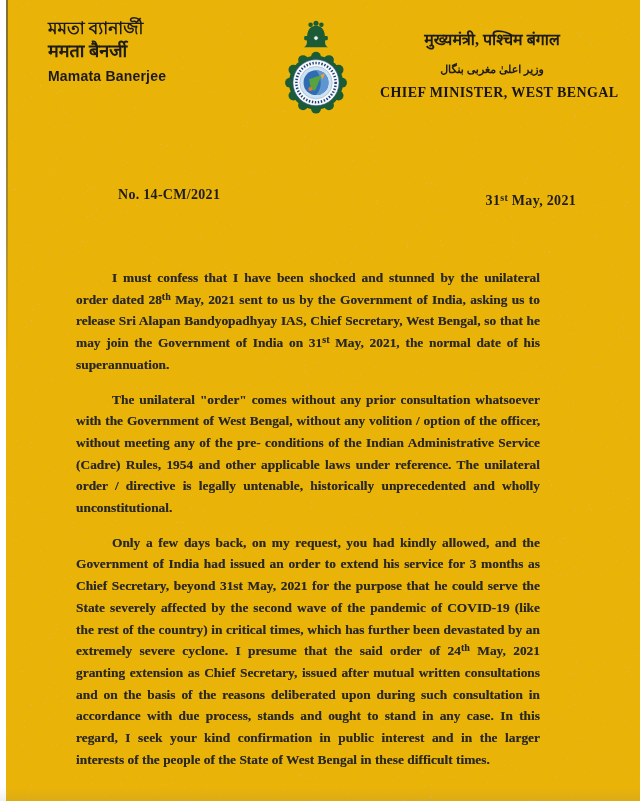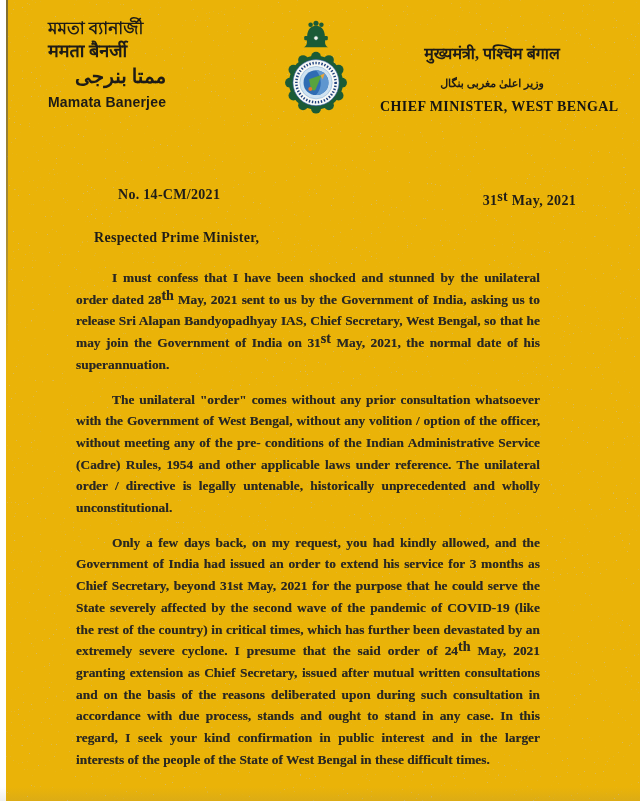--- a/index.html
+++ b/index.html
@@ -24,40 +24,40 @@
 
   
   .lh-left{position:absolute;left:48px;top:20px;line-height:1;}
   .lh-left .bn{font-size:17px;font-weight:700;color:#1d1b17;font-family:"Liberation Serif",serif;}
   .lh-left .hi{font-size:18px;font-weight:700;color:#1d1b17;margin-top:5px;}
   .lh-left .ur{font-size:20px;font-weight:700;color:#1d1b17;margin-top:6px;}
   .lh-left .en{font-size:14px;font-weight:700;color:#1d1b17;margin-top:9px;font-family:"Liberation Sans",sans-serif;letter-spacing:.2px;}
 
   .lh-right{position:absolute;left:380px;top:24px;width:224px;text-align:center;line-height:1;}
   .lh-right .bn{font-size:13px;font-weight:700;color:#1d1b17;}
-  .lh-right .hi{font-size:16px;font-weight:700;color:#1d1b17;margin-top:22px;}
+  .lh-right .hi{font-size:16px;font-weight:700;color:#1d1b17;margin-top:8px;}
   .lh-right .ur{font-size:11px;font-weight:700;color:#1d1b17;margin-top:16px;}
   .lh-right .en{font-size:14px;font-weight:700;color:#171511;margin-top:11px;letter-spacing:.4px;white-space:nowrap;}
 
   .emblem{position:absolute;left:276px;top:10px;width:80px;height:108px;}
 
   
   .ref-no{position:absolute;left:94px;top:187px;font-size:14px;font-weight:700;letter-spacing:.3px;color:#1f1d19;margin-left:24px;}
   .date-line{position:absolute;right:64px;top:193px;font-size:14px;font-weight:700;letter-spacing:.3px;color:#1f1d19;}
   .salutation{position:absolute;left:94px;top:230px;font-size:14px;font-weight:700;letter-spacing:.3px;color:#1f1d19;}
 
   
   .body-text{
     position:absolute;left:76px;top:267px;width:464px;
     font-size:13.4px;font-weight:700;line-height:21.7px;
     text-align:justify;color:#2a2822;
     text-shadow:0 0 .3px rgba(42,40,34,.55);
   }
   .body-text p{margin:0 0 13px 0;text-indent:36px;}
-  sup{font-size:14px;line-height:0;vertical-align:4px;}
+  sup{font-size:10px;line-height:0;vertical-align:4px;}
 </style>
 </head>
 <body>
 
 <div class="page">
 
   <svg class="texture" width="640" height="801" aria-hidden="true">
     <filter id="paperNoise">
       <feTurbulence type="fractalNoise" baseFrequency="0.55" numOctaves="2" seed="11" result="n"></feTurbulence>
       <feColorMatrix in="n" type="matrix" values="0 0 0 0 0.55  0 0 0 0 0.55  0 0 0 0 0.53  0 0 0 14 -10.6"></feColorMatrix>
@@ -65,21 +65,20 @@
     <rect width="640" height="801" filter="url(#paperNoise)" opacity="0.45"></rect>
   </svg>
 
   <div class="edge-strip"></div>
   <div class="scan-line"></div>
   <div class="bottom-shade"></div>
 
   <div class="lh-left">
     <div class="bn">মমতা ব্যানার্জী</div>
     <div class="hi">ममता बैनर्जी</div>
-    <div class="ur" dir="rtl">ممتا بنرجی</div>
     <div class="en">Mamata Banerjee</div>
   </div>
 
   <div class="emblem">
     <svg width="80" height="108" viewBox="0 0 80 110" aria-hidden="true">
 
       <g fill="#1b5b36">
         <circle cx="34.5" cy="15" r="2.3"></circle>
         <circle cx="45.5" cy="15" r="2.3"></circle>
         <circle cx="40" cy="13.5" r="2.6"></circle>
@@ -120,21 +119,20 @@
 
   <div class="lh-right">
     <div class="hi">मुख्यमंत्री, पश्चिम बंगाल</div>
     <div class="ur" dir="rtl">وزیر اعلیٰ مغربی بنگال</div>
     <div class="en">CHIEF MINISTER, WEST BENGAL</div>
   </div>
 
   <div class="ref-no">No. 14-CM/2021</div>
   <div class="date-line"><span>31</span><sup>st</sup><span> May, 2021</span></div>
 
-  <div class="salutation">Respected Prime Minister,</div>
 
   <div class="body-text" id="letter-body">
       <p><span>I must confess that I have been shocked and stunned by the unilateral order dated 28</span><sup>th</sup><span> May, 2021 sent to us by the Government of India, asking us to release Sri Alapan Bandyopadhyay IAS, Chief Secretary, West Bengal, so that he may join the Government of India on 31</span><sup>st</sup><span> May, 2021, the normal date of his superannuation.</span></p>
       <p><span>The unilateral "order" comes without any prior consultation whatsoever with the Government of West Bengal, without any volition / option of the officer, without meeting any of the pre- conditions of the Indian Administrative Service (Cadre) Rules, 1954 and other applicable laws under reference. The unilateral order / directive is legally untenable, historically unprecedented and wholly unconstitutional.</span></p>
       <p><span>Only a few days back, on my request, you had kindly allowed, and the Government of India had issued an order to extend his service for 3 months as Chief Secretary, beyond 31st May, 2021 for the purpose that he could serve the State severely affected by the second wave of the pandemic of COVID-19 (like the rest of the country) in critical times, which has further been devastated by an extremely severe cyclone. I presume that the said order of 24</span><sup>th</sup><span> May, 2021 granting extension as Chief Secretary, issued after mutual written consultations and on the basis of the reasons deliberated upon during such consultation in accordance with due process, stands and ought to stand in any case. In this regard, I seek your kind confirmation in public interest and in the larger interests of the people of the State of West Bengal in these difficult times.</span></p>
     </div>
 
 </div>
 
 </body></html>

